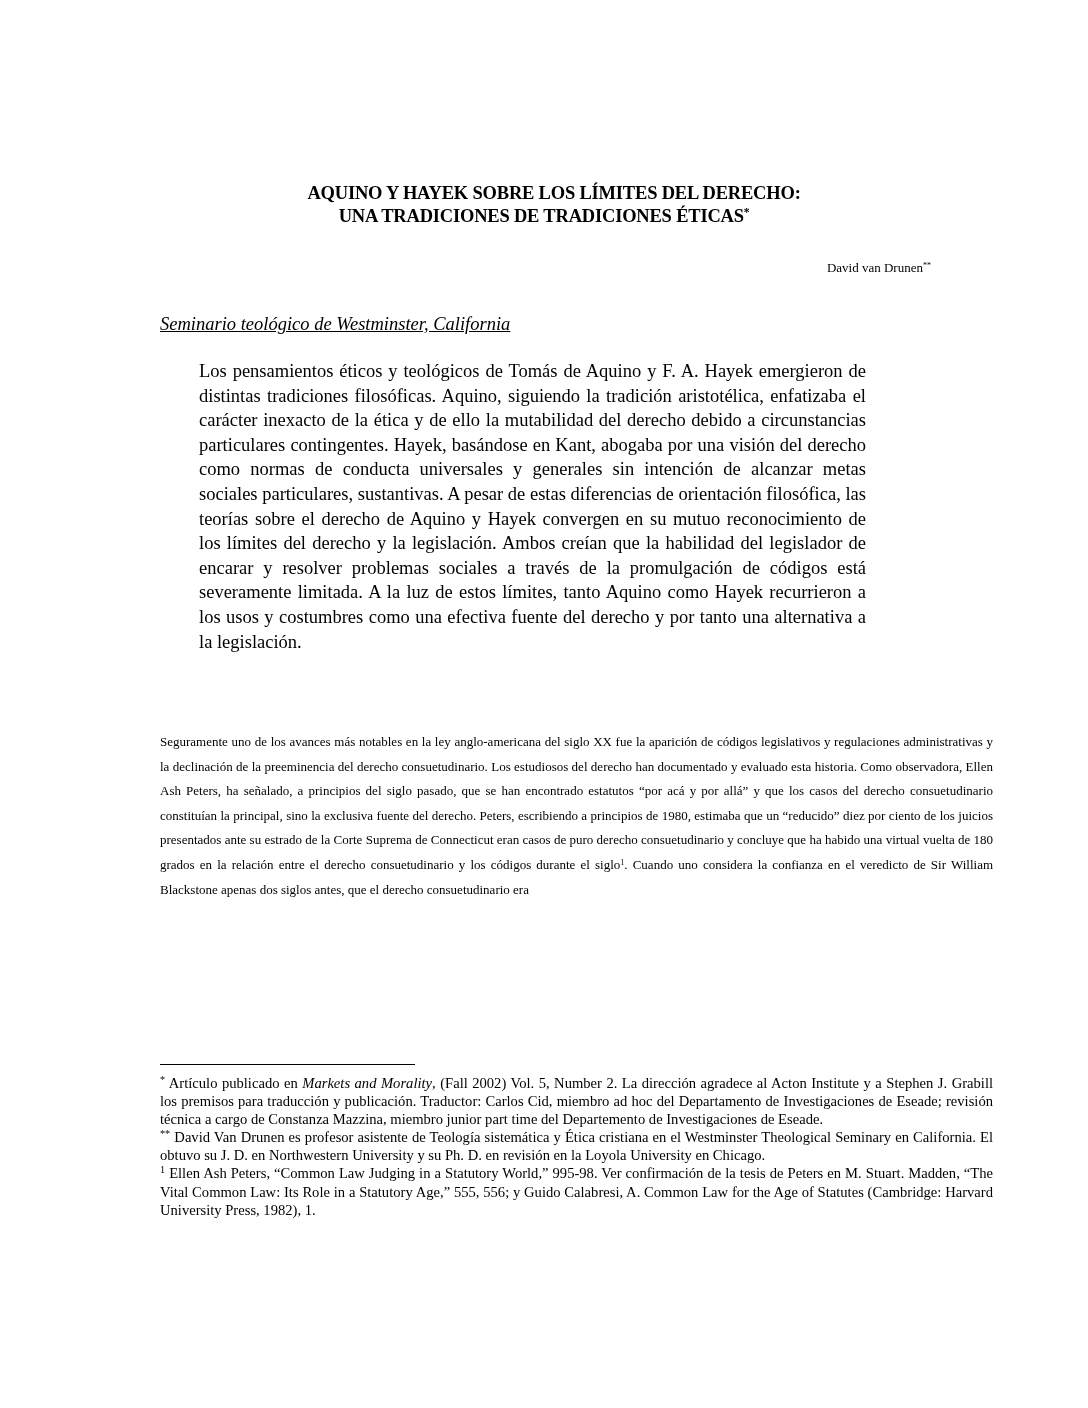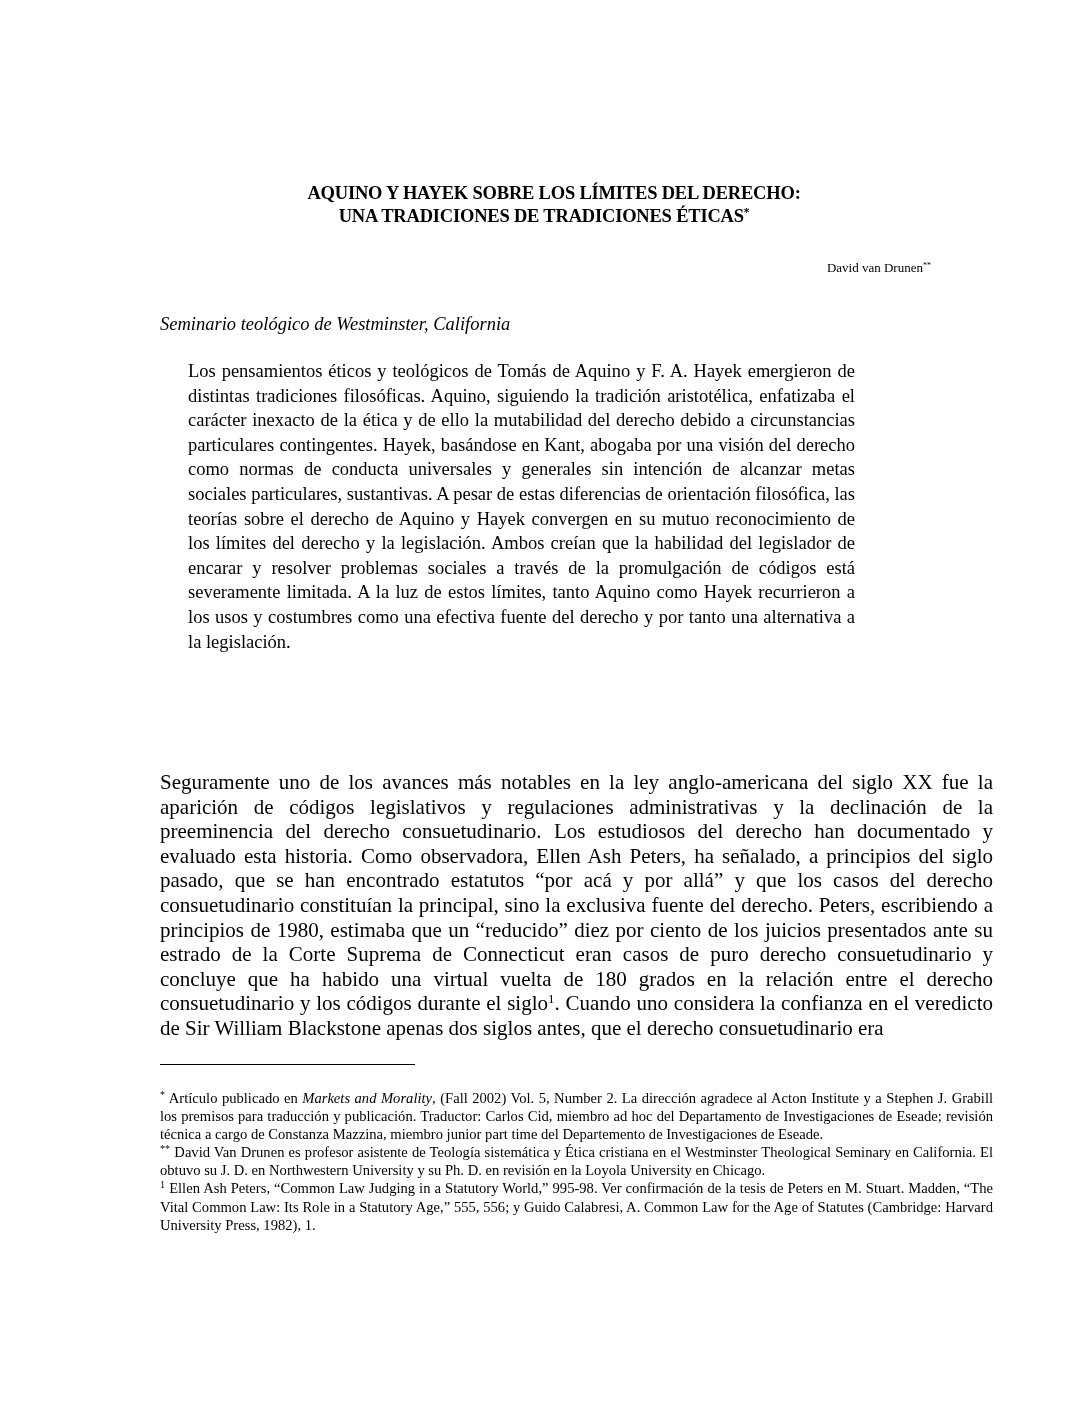--- a/index.html
+++ b/index.html
@@ -11,37 +11,37 @@
       position: absolute; left: 0; width: 1088px; text-align: center;
       font-weight: bold; font-size: 18.5px; letter-spacing: -0.2px;
     }
     #t1 { top: 183px; left: 10px; }
     #t2 { top: 206px; left: 0px; }
     sup { font-size: 62%; line-height: 0; vertical-align: 0.55em; }
     .author {
       position: absolute; top: 238px; right: 157px; font-size: 13px; margin-top: 22px;
     }
     .affil {
-      position: absolute; top: 314px; left: 160px; font-size: 18.5px; font-style: italic;
+      position: absolute; top: 314px; left: 160px; font-size: 18.5px; font-style: italic; text-decoration: underline;
     }
     .abstract {
-      position: absolute; top: 359px; left: 188px; width: 667px;
+      position: absolute; top: 359px; left: 199px; width: 667px;
       font-size: 18.5px; line-height: 24.6px; text-align: justify;
     }
     .body-text {
-      position: absolute; top: 770px; left: 160px; width: 833px;
-      font-size: 21px; line-height: 24.6px; text-align: justify;
+      position: absolute; top: 730px; left: 160px; width: 833px;
+      font-size: 13px; line-height: 24.6px; text-align: justify;
     }
     .fn-rule {
       position: absolute; top: 1064px; left: 160px; width: 255px; height: 0;
       border-top: 1.3px solid #000;
     }
     .footnotes {
       position: absolute; top: 1074px; left: 160px; width: 833px;
-      font-size: 14.6px; line-height: 18.1px; text-align: justify; margin-top: 15px;
+      font-size: 14.6px; line-height: 18.1px; text-align: justify;
     }
     .footnotes p { margin: 0; }
     .footnotes sup { font-size: 70%; vertical-align: 0.5em; }
     p { margin: 0; }
   </style>
 </head>
 <body>
 
 <div id="t1" class="title">AQUINO Y HAYEK SOBRE LOS LÍMITES DEL DERECHO:</div>
 <div id="t2" class="title"><span>UNA TRADICIONES DE TRADICIONES ÉTICAS</span><sup>*</sup></div>

